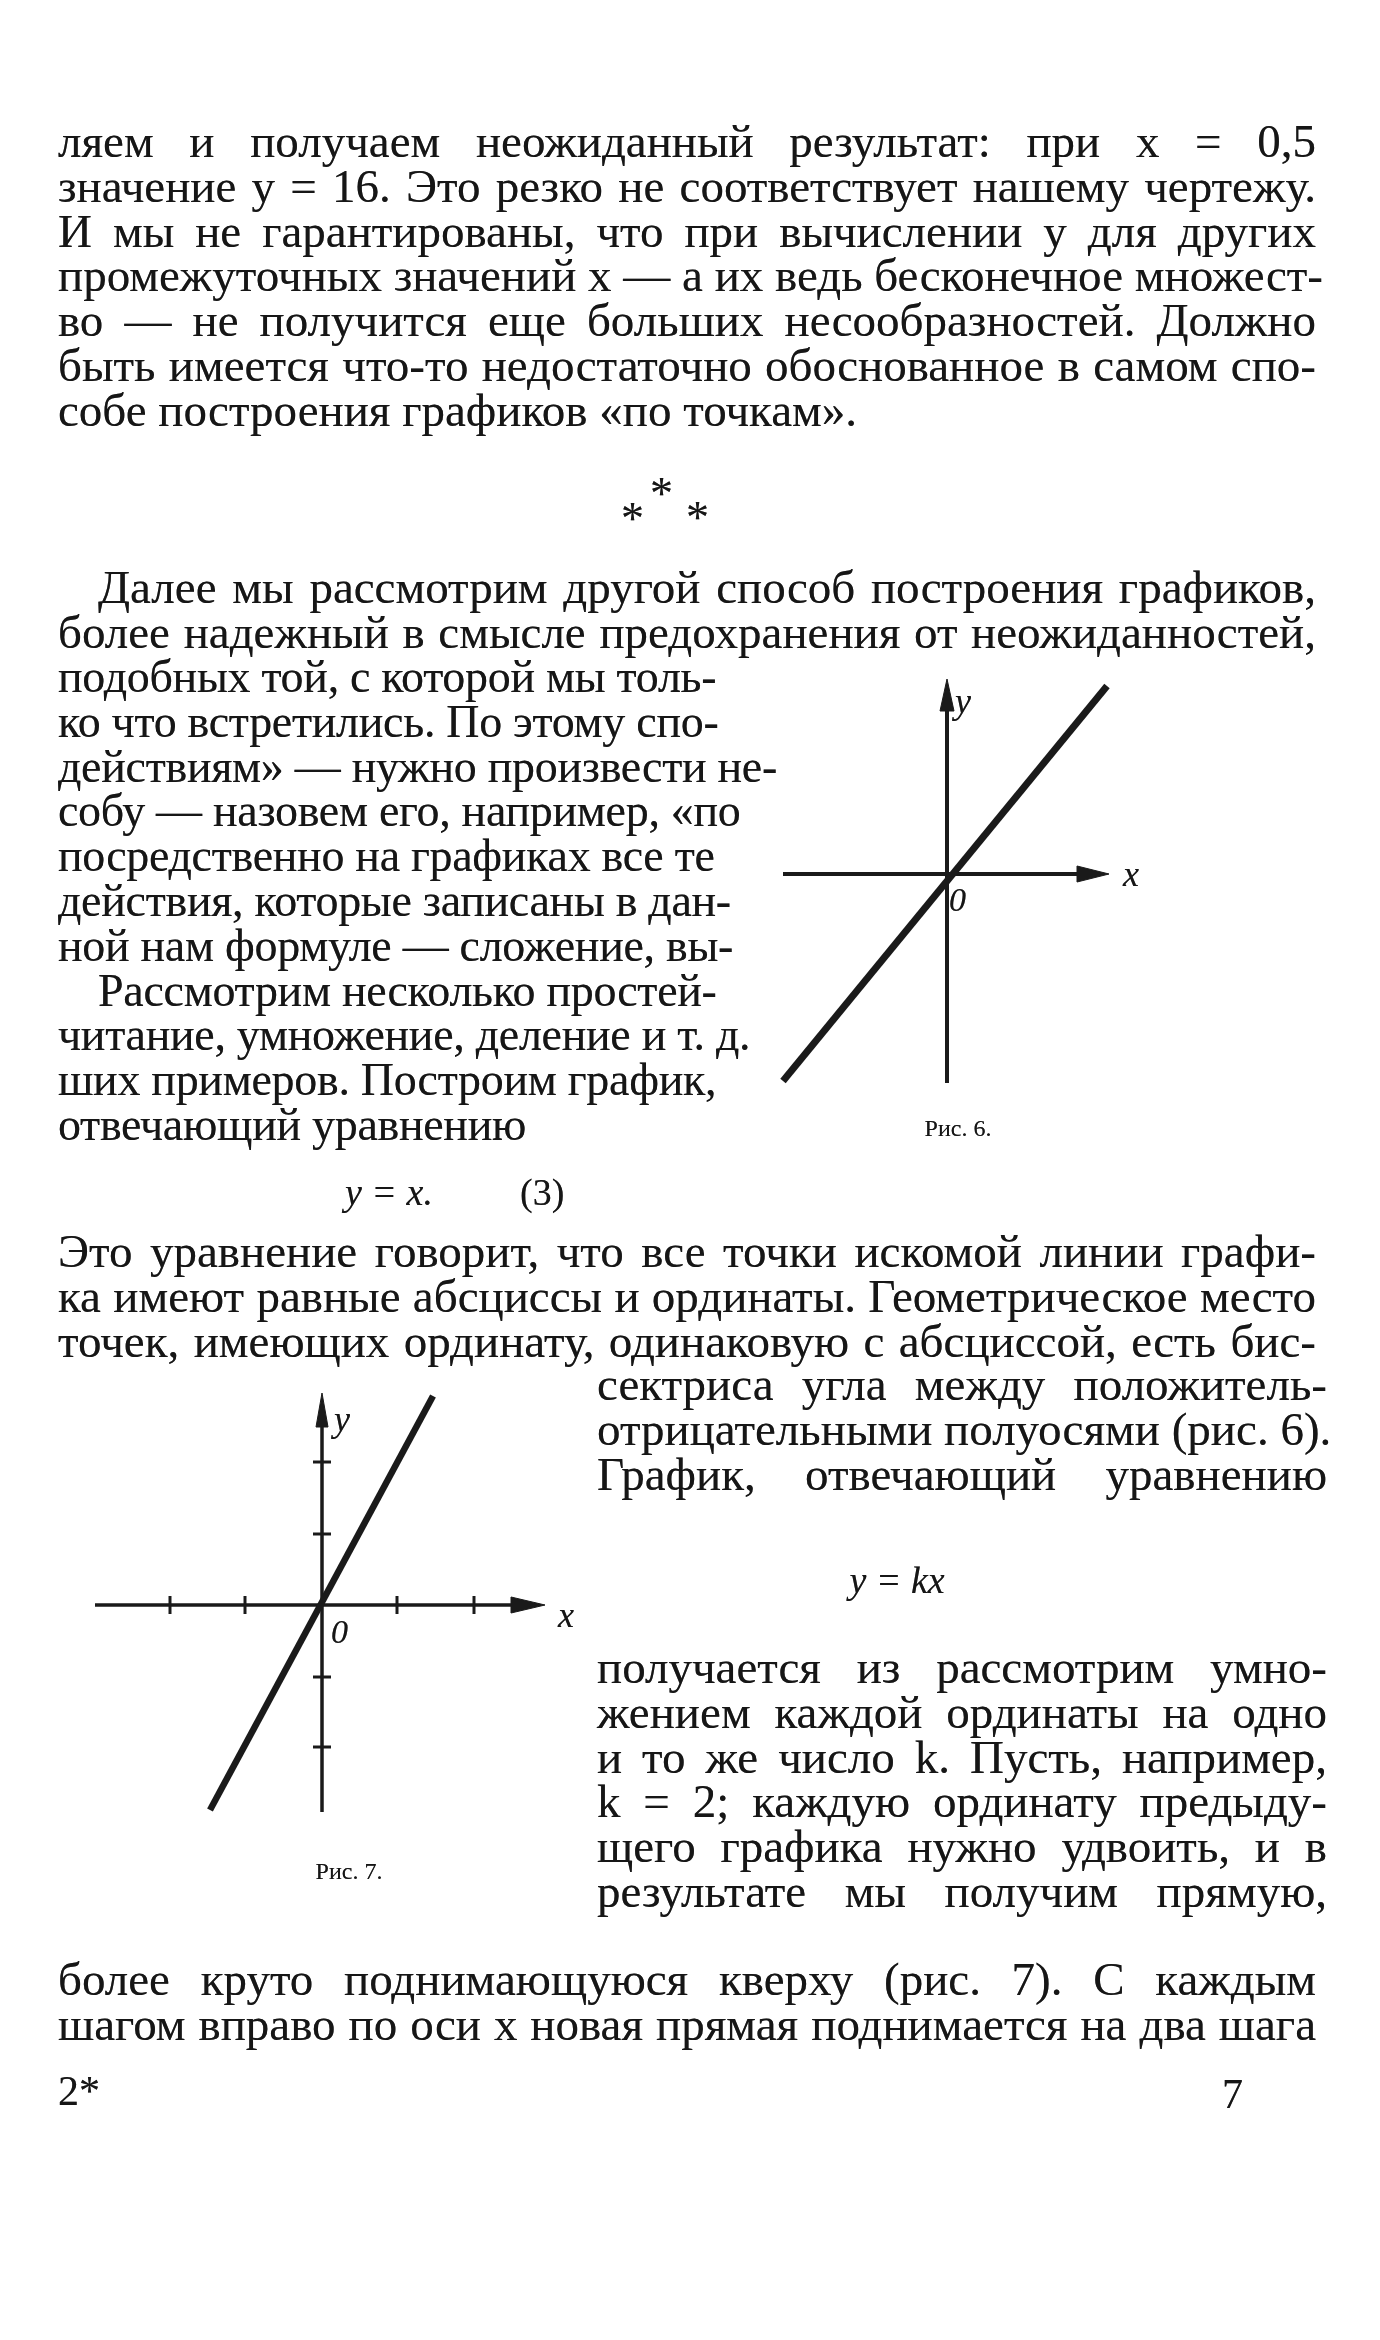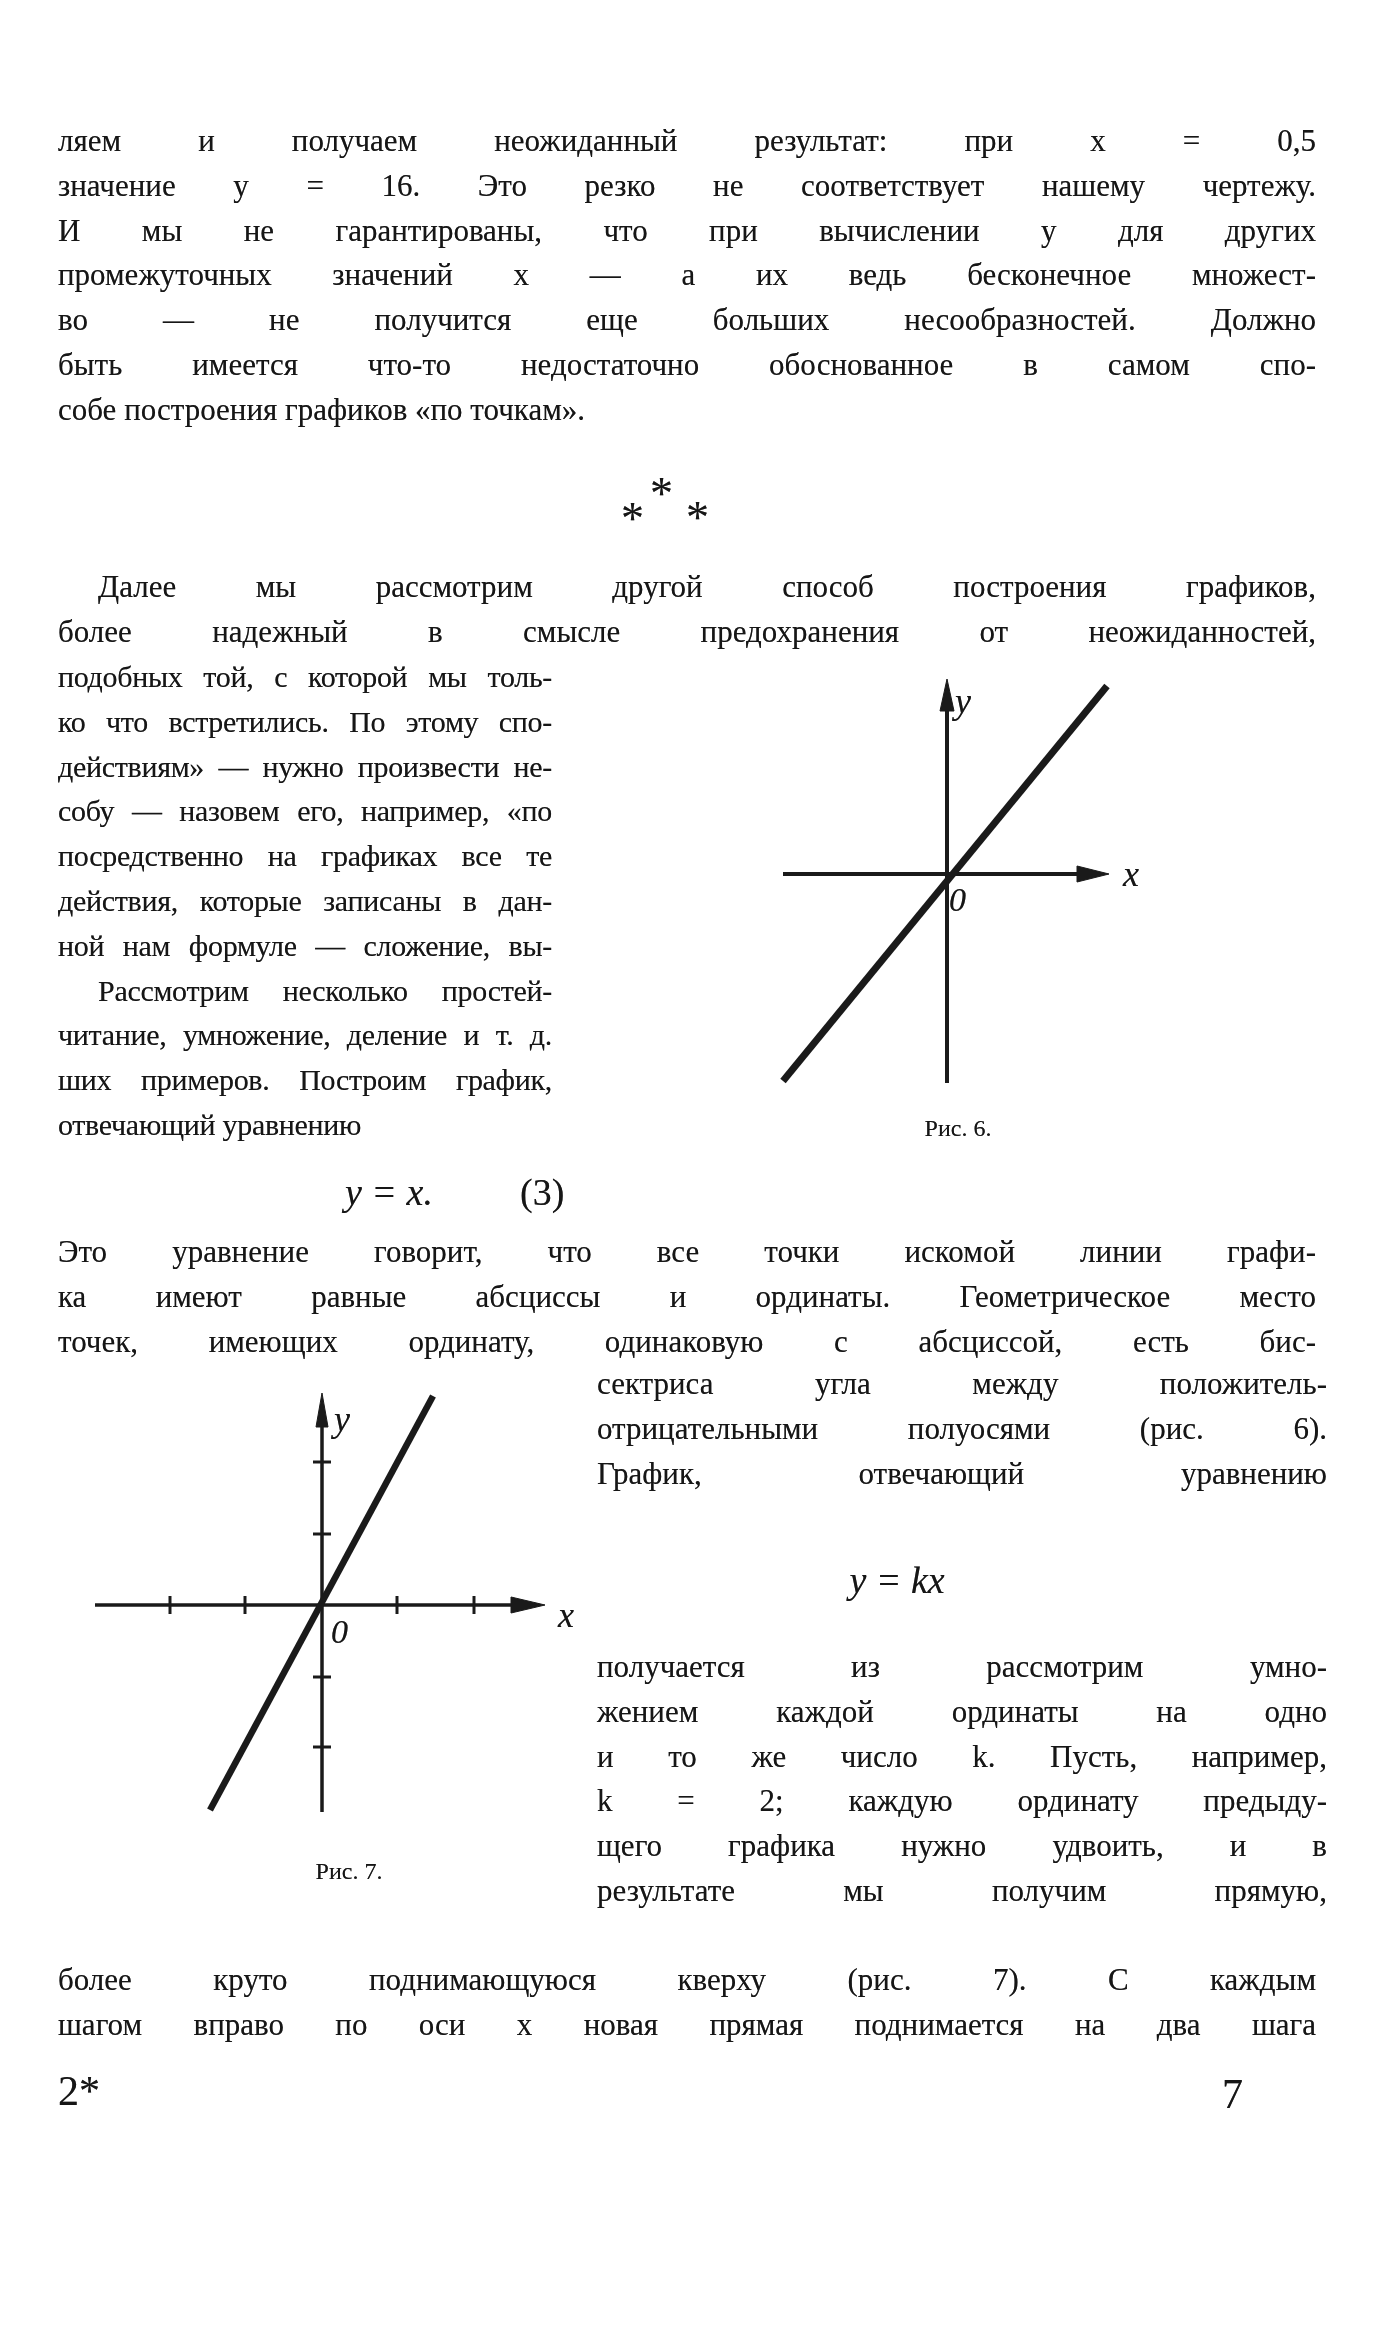--- a/index.html
+++ b/index.html
@@ -1,27 +1,27 @@
 <!DOCTYPE html>
 <html><head>
 <meta charset="utf-8">
 <style>
   html,body { margin:0; padding:0; background:#e8e8e8; }
   .page {
     position:relative; width:1380px; height:2340px; background:#ffffff;
     font-family:"Liberation Serif", serif; color:#161616; overflow:hidden;
     text-shadow:0 0 0.5px rgba(0,0,0,0.55);
   }
-  .tblock { position:absolute; font-size:31px; }
+  .tblock { position:absolute; font-size:47px; }
   .ln { height:44.8px; line-height:44.8px; box-sizing:border-box; white-space:nowrap; }
   .lh45 .ln { height:45px; line-height:45px; }
   .j .ln { text-align:justify; text-align-last:justify; }
   .ln.left { text-align:left; text-align-last:left; }
   .ln.indent { padding-left:40px; }
-  #leftcol { font-size:30px; letter-spacing:-0.3px; }
+  #leftcol { font-size:46px; letter-spacing:-0.3px; }
   .eq-row { position:absolute; height:50px; font-size:38px; font-style:italic; }
   .eq-formula { position:absolute; top:0; }
   .eq-number { position:absolute; top:0; font-style:normal; }
   .caption { position:absolute; width:400px; text-align:center; font-size:24px; line-height:44px; }
   .star { position:absolute; font-size:46px; line-height:1; }
   .folio { position:absolute; font-size:42px; line-height:1.1; }
   .fig { position:absolute; }
   .fig line, .fig polygon { stroke:#1a1a1a; }
   .fig polygon { fill:#1a1a1a; stroke-width:1; }
   .fig text { fill:#161616; font-family:"Liberation Serif", serif; font-style:italic; font-size:36px; }

